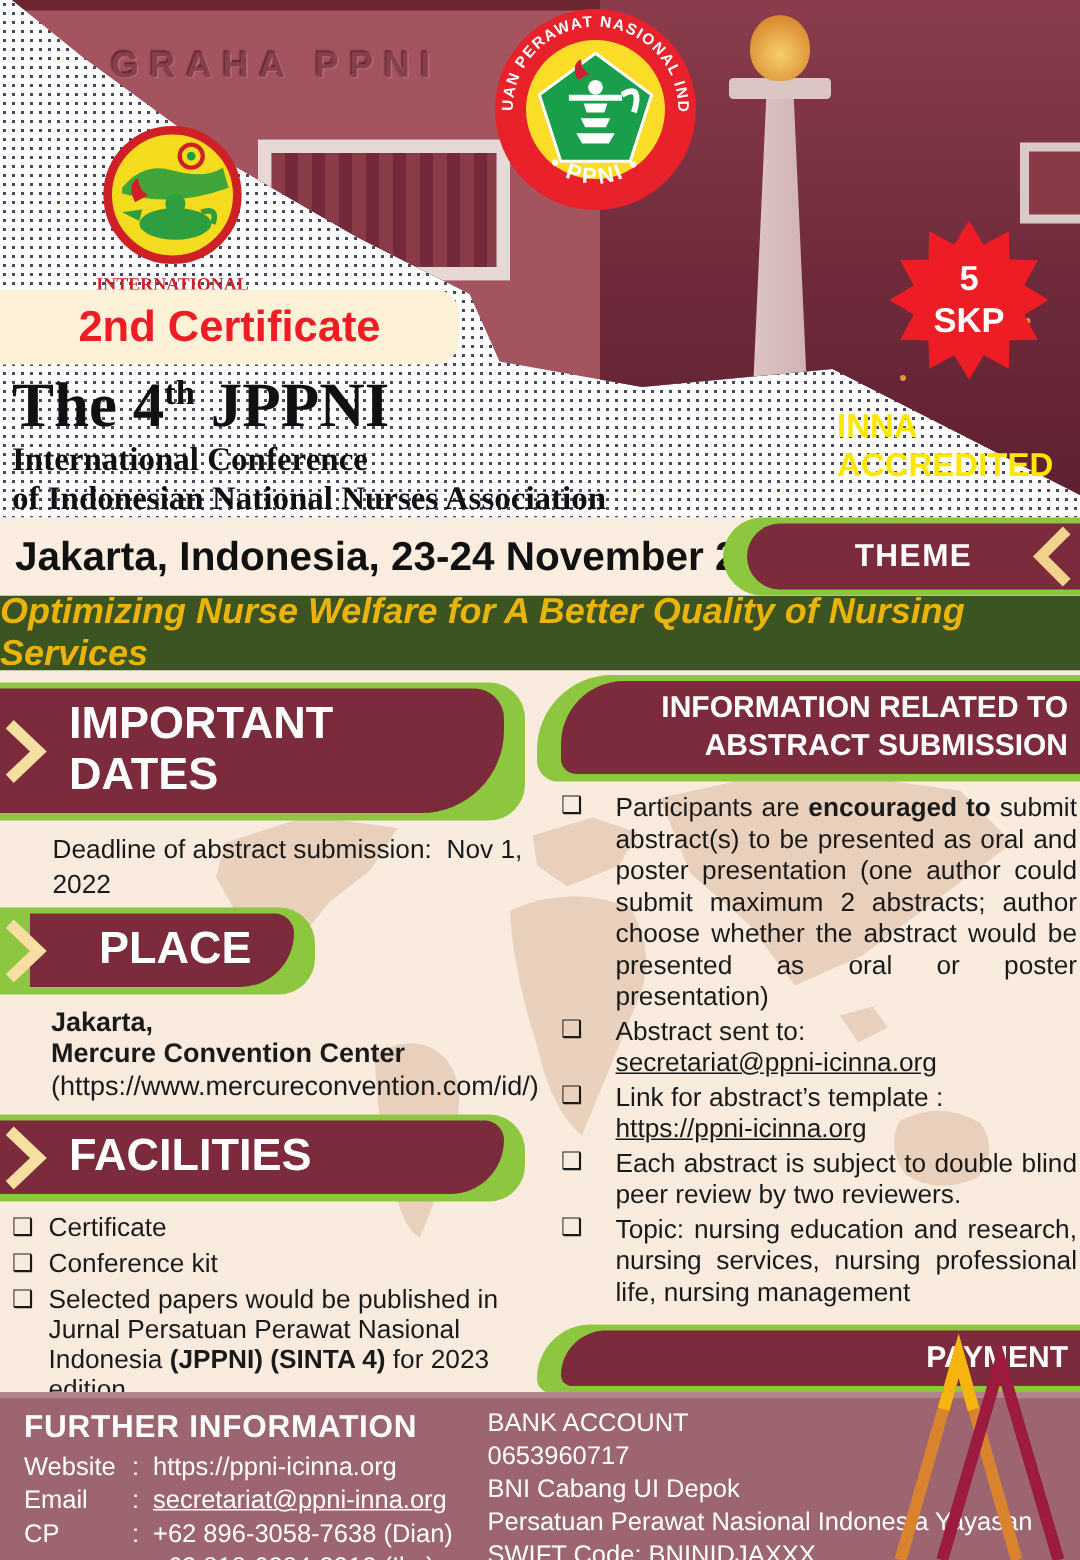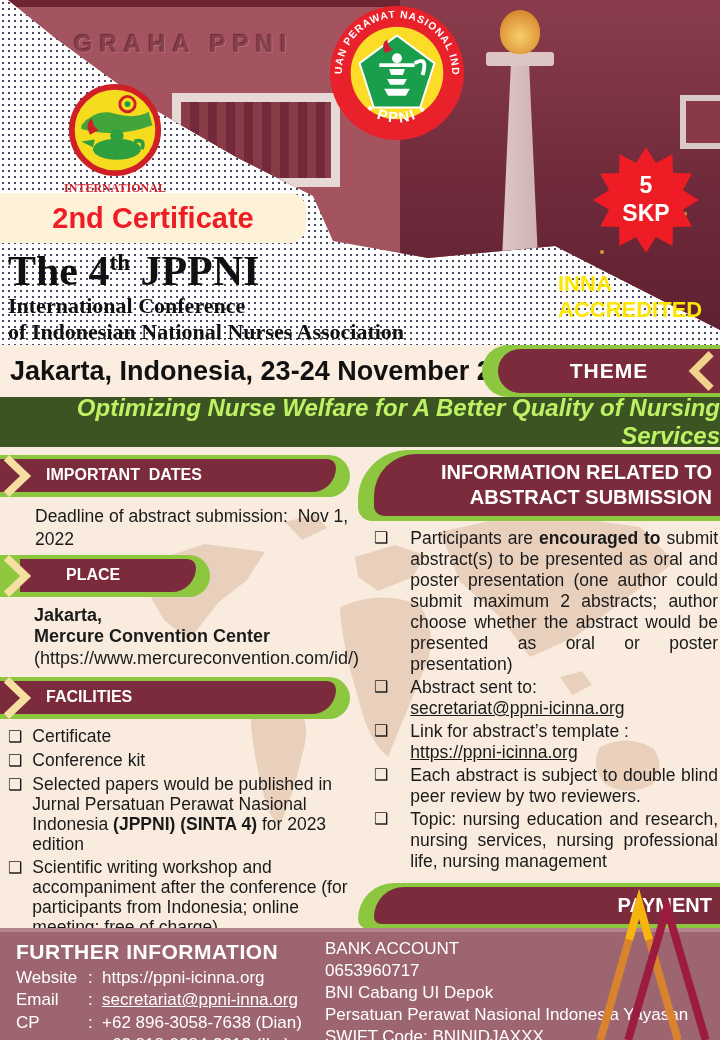--- a/index.html
+++ b/index.html
@@ -46,30 +46,30 @@
 
   
   .strip{position:relative;width:720px;height:52px;background:#fbeee0;display:flex;align-items:center;}
   .datetext{margin-left:10px;font-weight:700;font-size:27px;color:#111;}
   .theme-banner{position:absolute;right:0;top:0;width:238px;height:52px;background:#8dc63f;border-radius:34px 0 0 34px;}
   .tb-inner{position:absolute;left:16px;right:0;top:4px;bottom:4px;background:#7b2b3c;border-radius:26px 0 0 26px;
     display:flex;align-items:center;justify-content:center;color:#fff;font-weight:700;font-size:21px;letter-spacing:1px;}
   .tb-chev{position:absolute;right:3px;top:5px;}
 
   .green-banner{width:720px;height:50px;background:#3c5422;display:flex;align-items:center;justify-content:center;
-    color:#bef264;font-weight:700;font-style:italic;font-size:24px;text-align:right;}
+    color:#eab308;font-weight:700;font-style:italic;font-size:24px;}
 
   
   .content{position:relative;width:720px;height:481px;background:#f9ecdf;}
   .worldmap{position:absolute;left:0;top:0;z-index:0;}
   .col-left{position:absolute;left:0;top:0;width:356px;z-index:1;}
   .col-right{position:absolute;left:358px;top:0;width:362px;z-index:1;}
 
   .lban{position:relative;background:#8dc63f;border-radius:0 24px 24px 0;padding:4px 14px 5px 0;}
-  .lban-in{background:#7b2b3c;color:#fff;font-weight:700;font-size:16px;padding:7px 10px 8px 46px;border-radius:0 20px 55px 0;}
+  .lban-in{background:#7b2b3c;color:#fff;font-weight:700;font-size:30px;padding:7px 10px 8px 46px;border-radius:0 20px 55px 0;}
   .chev{position:absolute;left:2px;top:50%;transform:translateY(-50%);}
 
   .rban{background:#8dc63f;border-radius:50px 0 0 14px;padding:4px 0 5px 16px;}
   .rban-in{background:#7b2b3c;color:#fff;text-align:right;font-weight:700;font-size:20px;line-height:1.25;
     padding:6px 8px 6px 30px;border-radius:42px 0 0 10px;}
 
   .pre{white-space:pre-wrap;}
   .dates{margin:8px 0 4px 35px;font-size:17.5px;color:#1a1a1a;line-height:1.3;white-space:pre-wrap;}
   .place{margin:8px 0 0 34px;font-size:18px;color:#1a1a1a;line-height:1.22;}
   .place .bd{font-weight:700;}

